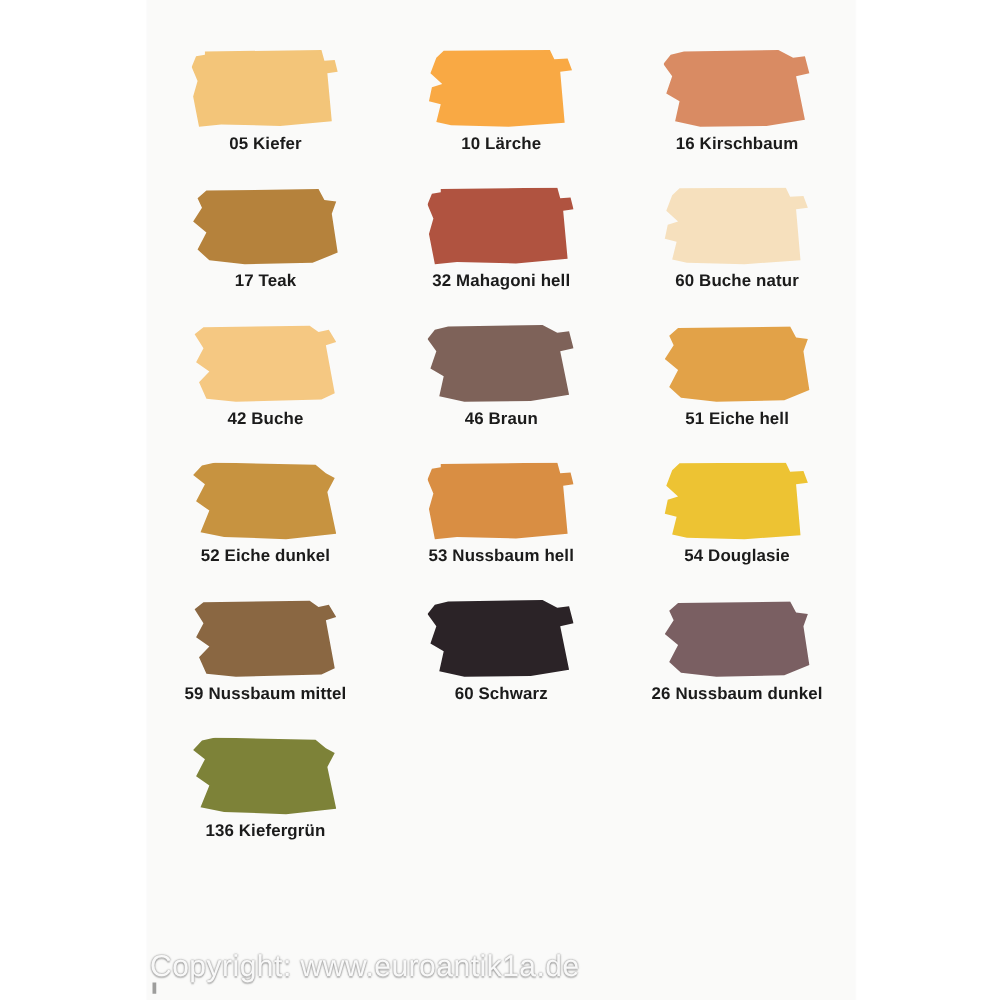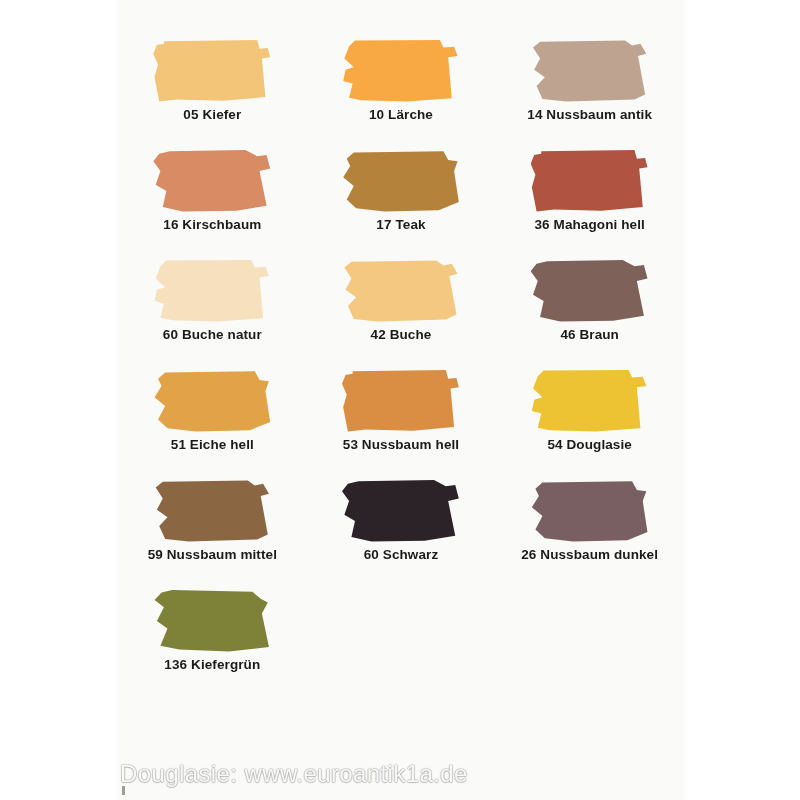--- a/index.html
+++ b/index.html
@@ -107,41 +107,35 @@
         <div class="label">05 Kiefer</div>
       </div>
       <div class="cell">
         <div class="swatch-wrap">
           <div class="swatch s1" style="background: rgb(249, 169, 68);"></div>
         </div>
         <div class="label">10 Lärche</div>
       </div>
       <div class="cell">
         <div class="swatch-wrap">
-          <div class="swatch s2" style="background: rgb(191, 163, 145);"></div>
-        </div>
-        <div class="label">14 Nussbaum antik</div>
-      </div>
-      <div class="cell">
-        <div class="swatch-wrap">
           <div class="swatch s3" style="background: rgb(217, 139, 99);"></div>
         </div>
         <div class="label">16 Kirschbaum</div>
       </div>
       <div class="cell">
         <div class="swatch-wrap">
           <div class="swatch s4" style="background: rgb(181, 130, 60);"></div>
         </div>
         <div class="label">17 Teak</div>
       </div>
       <div class="cell">
         <div class="swatch-wrap">
           <div class="swatch s0" style="background: rgb(176, 83, 64);"></div>
         </div>
-        <div class="label">36 Mahagoni hell</div>
+        <div class="label">32 Mahagoni hell</div>
       </div>
       <div class="cell">
         <div class="swatch-wrap">
           <div class="swatch s1" style="background: rgb(246, 224, 189);"></div>
         </div>
         <div class="label">60 Buche natur</div>
       </div>
       <div class="cell">
         <div class="swatch-wrap">
           <div class="swatch s2" style="background: rgb(245, 200, 130);"></div>
@@ -155,20 +149,26 @@
         <div class="label">46 Braun</div>
       </div>
       <div class="cell">
         <div class="swatch-wrap">
           <div class="swatch s4" style="background: rgb(226, 162, 72);"></div>
         </div>
         <div class="label">51 Eiche hell</div>
       </div>
       <div class="cell">
         <div class="swatch-wrap">
+          <div class="swatch s5" style="background: rgb(199, 147, 64);"></div>
+        </div>
+        <div class="label">52 Eiche dunkel</div>
+      </div>
+      <div class="cell">
+        <div class="swatch-wrap">
           <div class="swatch s0" style="background: rgb(217, 142, 67);"></div>
         </div>
         <div class="label">53 Nussbaum hell</div>
       </div>
       <div class="cell">
         <div class="swatch-wrap">
           <div class="swatch s1" style="background: rgb(237, 195, 51);"></div>
         </div>
         <div class="label">54 Douglasie</div>
       </div>
@@ -191,16 +191,16 @@
         <div class="label">26 Nussbaum dunkel</div>
       </div>
       <div class="cell">
         <div class="swatch-wrap">
           <div class="swatch s5" style="background: rgb(125, 130, 56);"></div>
         </div>
         <div class="label">136 Kiefergrün</div>
       </div>
     </div>
 
-  <div id="watermark">Douglasie: www.euroantik1a.de</div>
+  <div id="watermark">Copyright: www.euroantik1a.de</div>
   <div id="wm-tick"></div>
 
 </div>
 
 </body></html>

